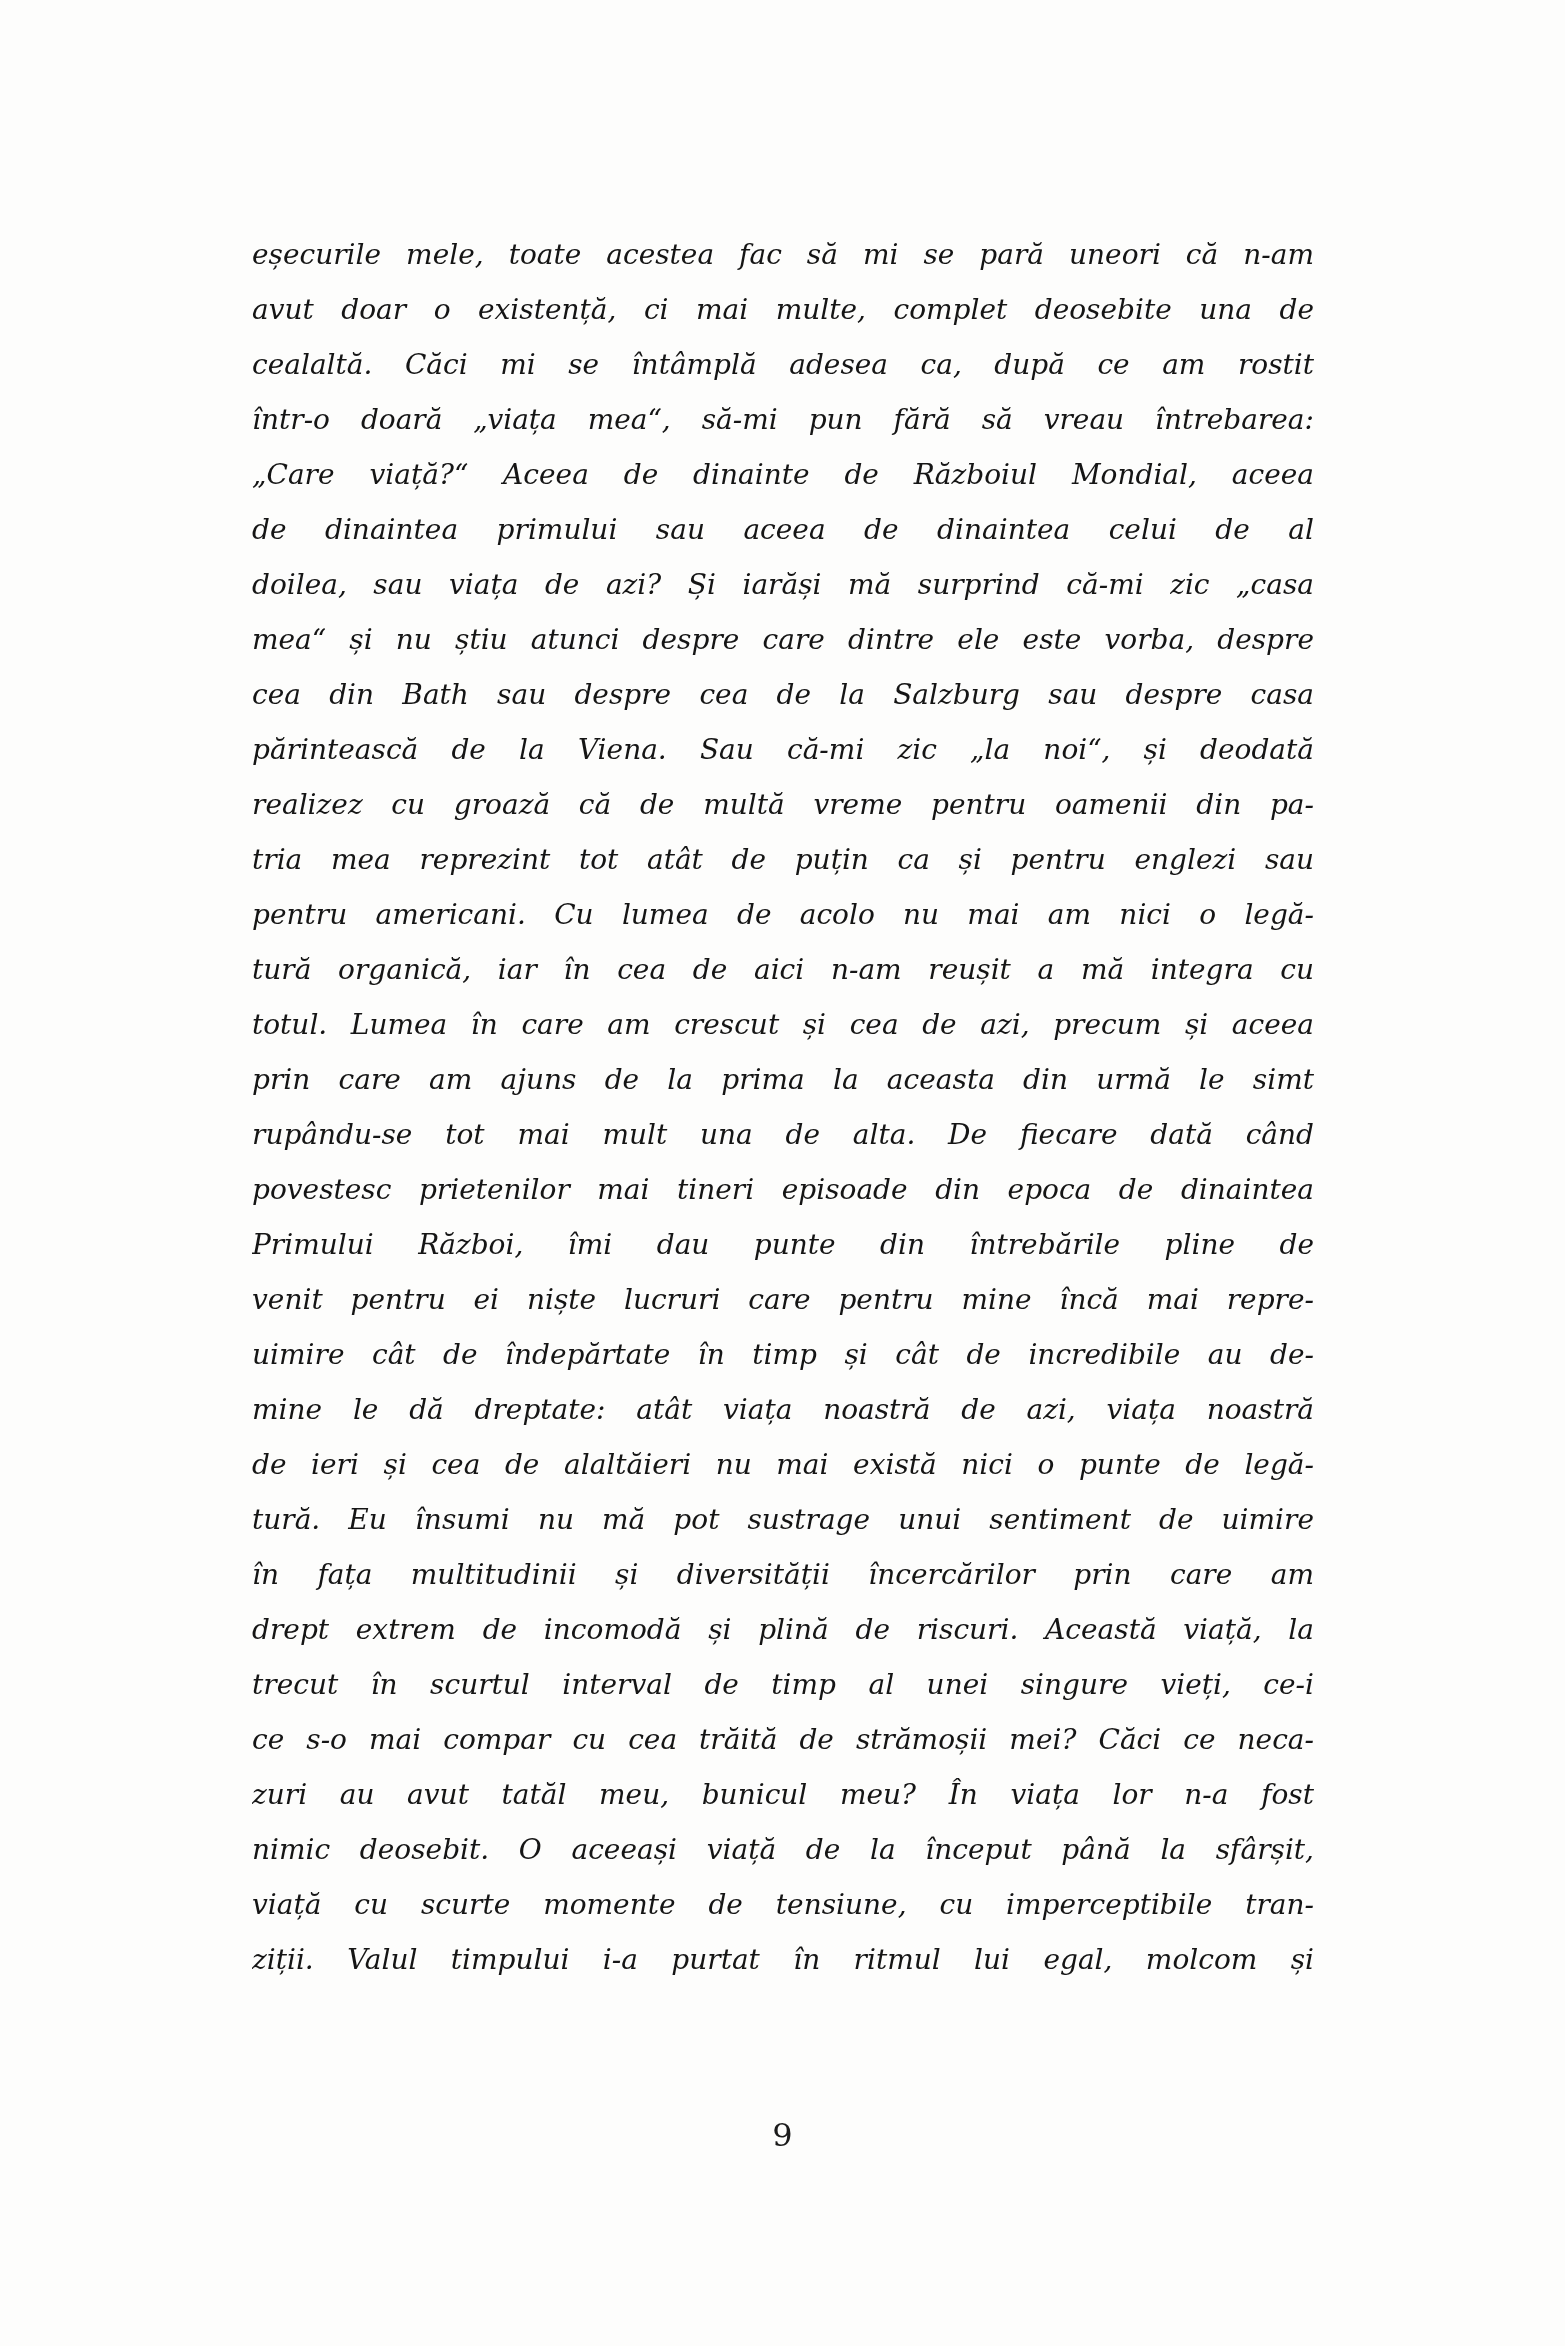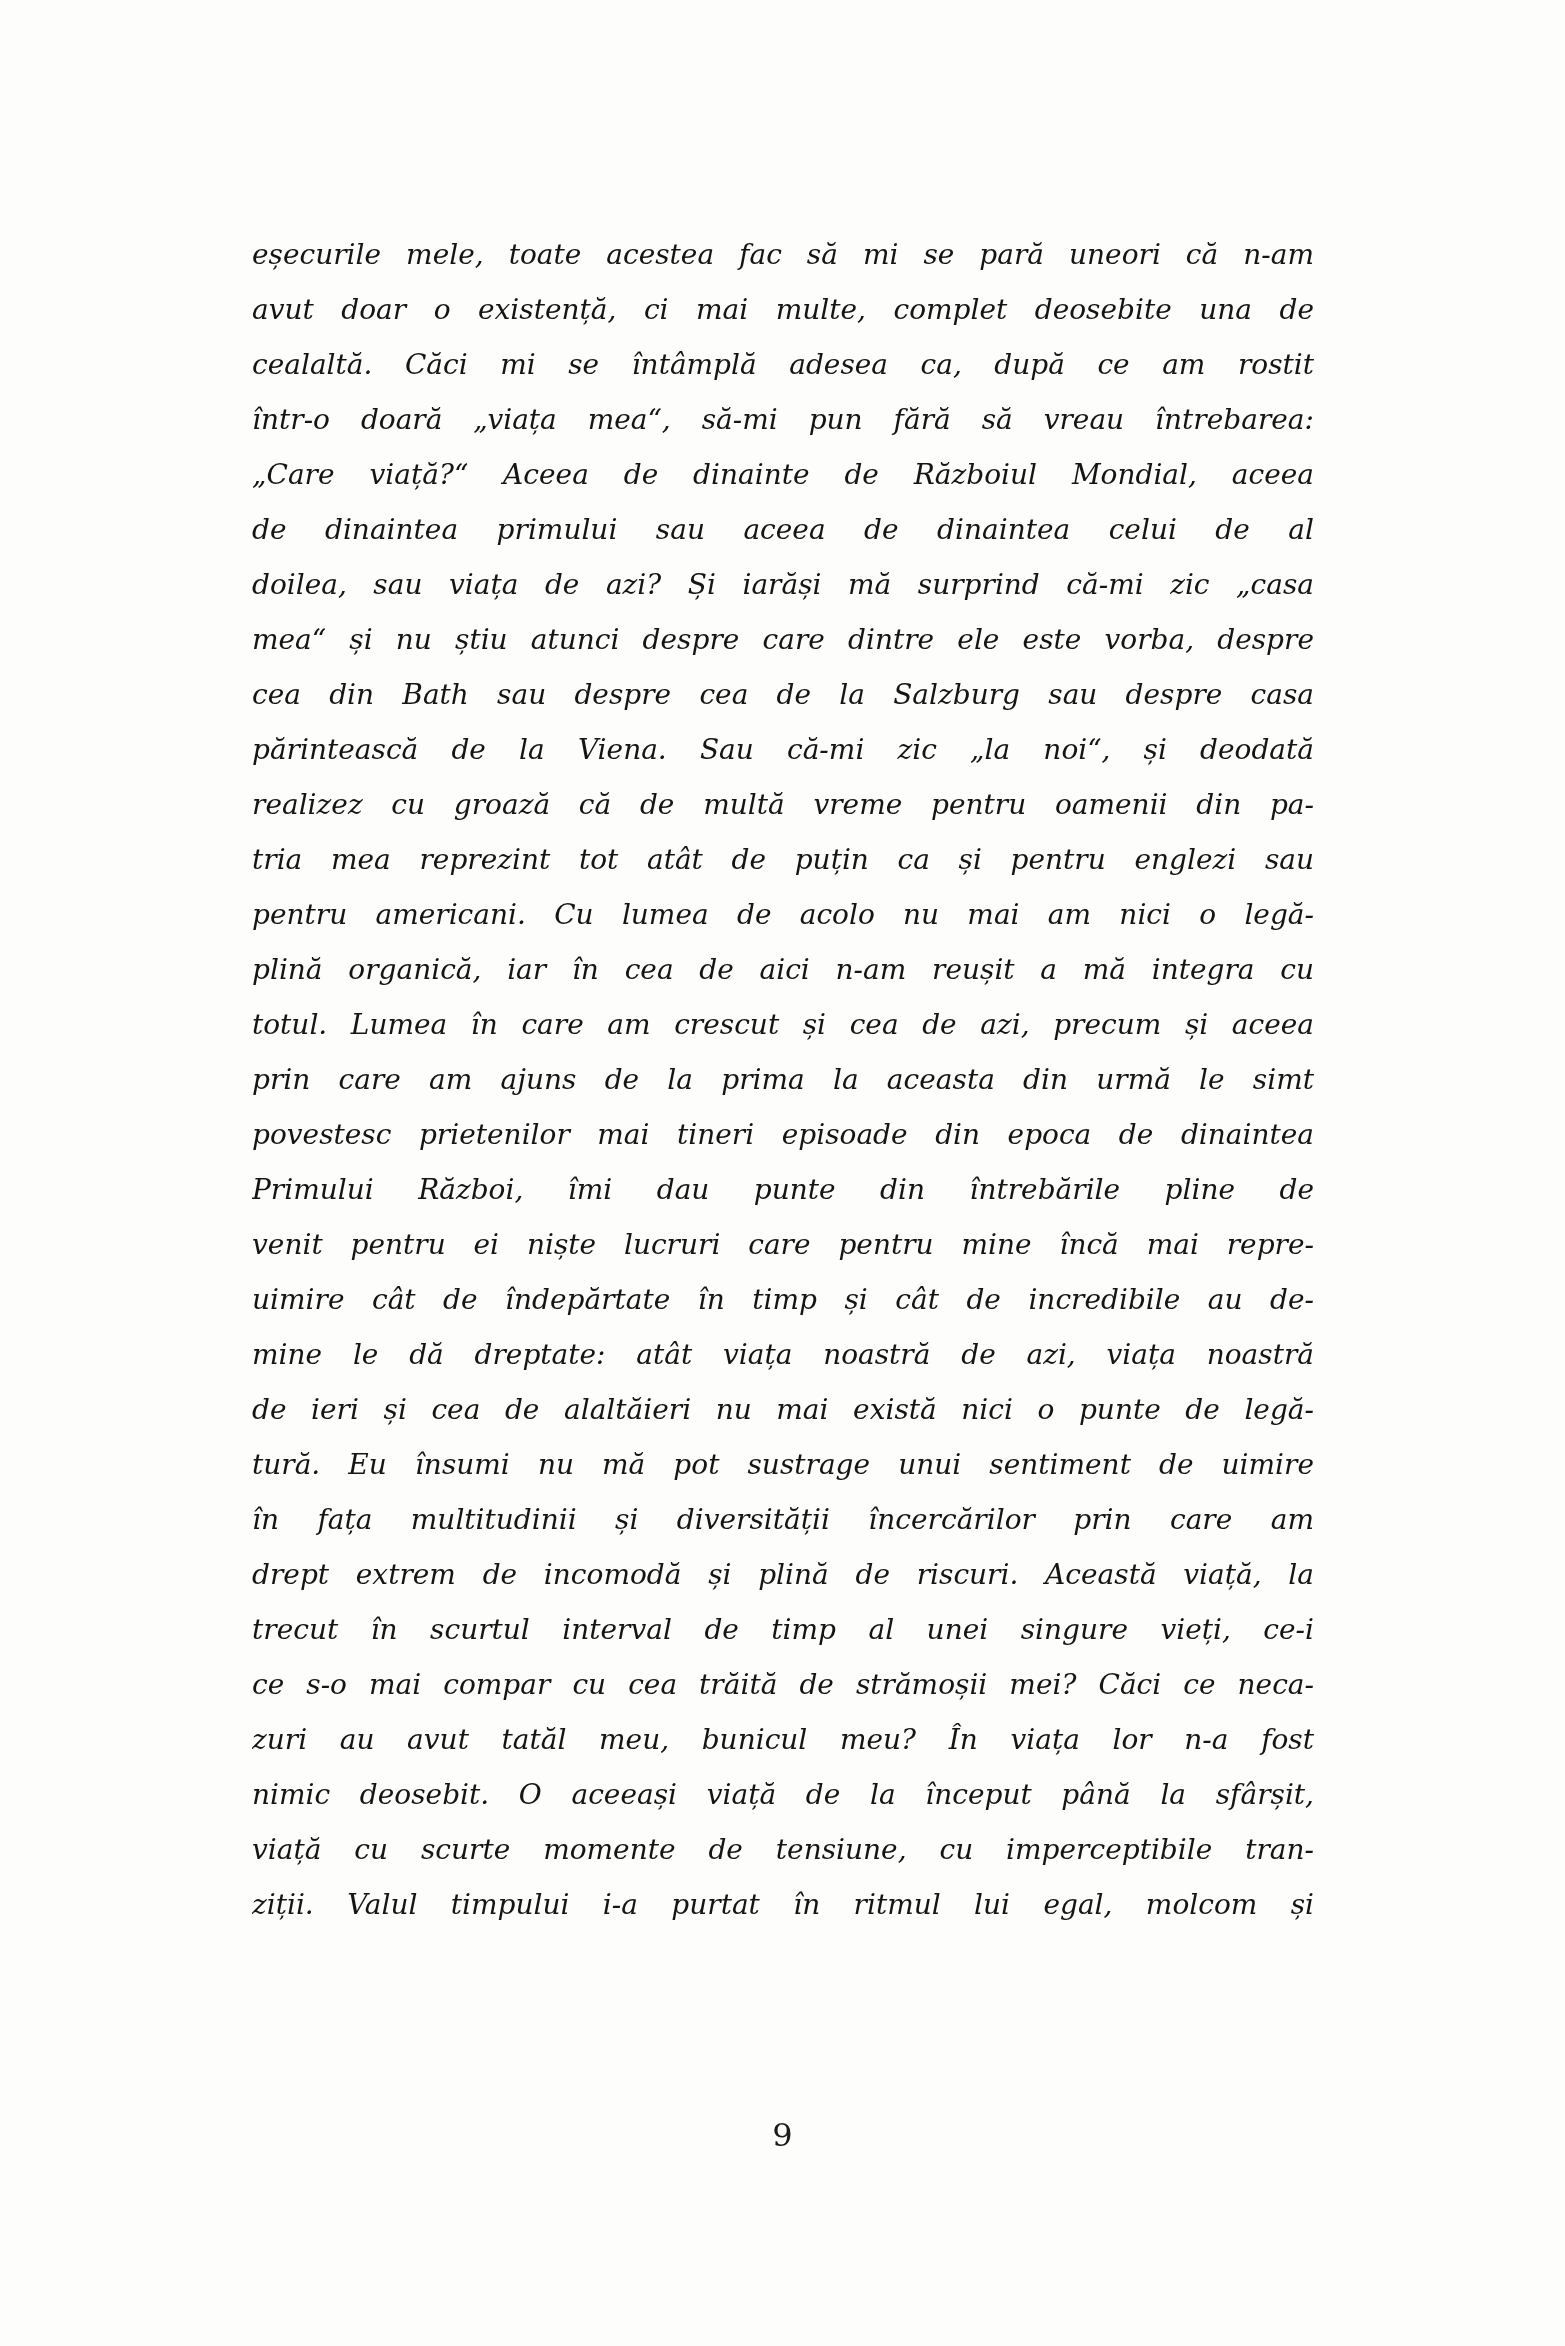--- a/index.html
+++ b/index.html
@@ -57,23 +57,24 @@
       <div class="text-line">într-o doară „viața mea“, să-mi pun fără să vreau întrebarea:</div>
       <div class="text-line">„Care viață?“ Aceea de dinainte de Războiul Mondial, aceea</div>
       <div class="text-line">de dinaintea primului sau aceea de dinaintea celui de al</div>
       <div class="text-line">doilea, sau viața de azi? Și iarăși mă surprind că-mi zic „casa</div>
       <div class="text-line">mea“ și nu știu atunci despre care dintre ele este vorba, despre</div>
       <div class="text-line">cea din Bath sau despre cea de la Salzburg sau despre casa</div>
       <div class="text-line">părintească de la Viena. Sau că-mi zic „la noi“, și deodată</div>
       <div class="text-line">realizez cu groază că de multă vreme pentru oamenii din pa-</div>
       <div class="text-line">tria mea reprezint tot atât de puțin ca și pentru englezi sau</div>
       <div class="text-line">pentru americani. Cu lumea de acolo nu mai am nici o legă-</div>
-      <div class="text-line">plină organică, iar în cea de aici n-am reușit a mă integra cu</div>
+      <div class="text-line">tură organică, iar în cea de aici n-am reușit a mă integra cu</div>
       <div class="text-line">totul. Lumea în care am crescut și cea de azi, precum și aceea</div>
       <div class="text-line">prin care am ajuns de la prima la aceasta din urmă le simt</div>
+      <div class="text-line">rupându-se tot mai mult una de alta. De fiecare dată când</div>
       <div class="text-line">povestesc prietenilor mai tineri episoade din epoca de dinaintea</div>
       <div class="text-line">Primului Război, îmi dau punte din întrebările pline de</div>
       <div class="text-line">venit pentru ei niște lucruri care pentru mine încă mai repre-</div>
       <div class="text-line">uimire cât de îndepărtate în timp și cât de incredibile au de-</div>
       <div class="text-line">mine le dă dreptate: atât viața noastră de azi, viața noastră</div>
       <div class="text-line">de ieri și cea de alaltăieri nu mai există nici o punte de legă-</div>
       <div class="text-line">tură. Eu însumi nu mă pot sustrage unui sentiment de uimire</div>
       <div class="text-line">în fața multitudinii și diversității încercărilor prin care am</div>
       <div class="text-line">drept extrem de incomodă și plină de riscuri. Această viață, la</div>
       <div class="text-line">trecut în scurtul interval de timp al unei singure vieți, ce-i</div>

